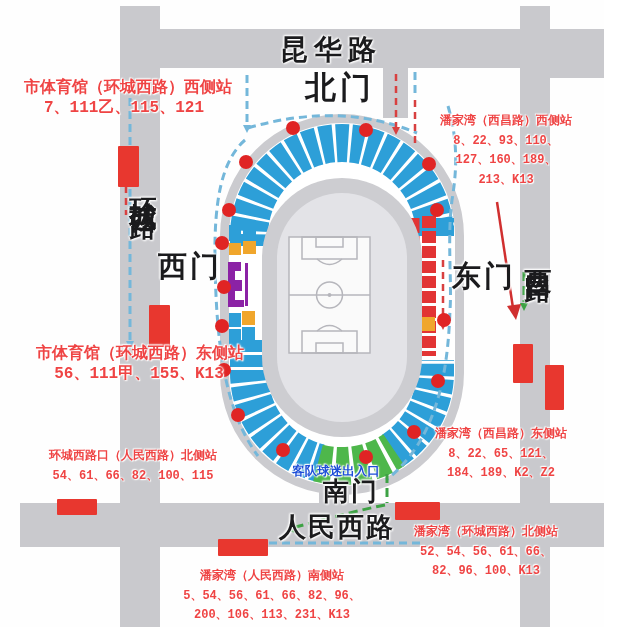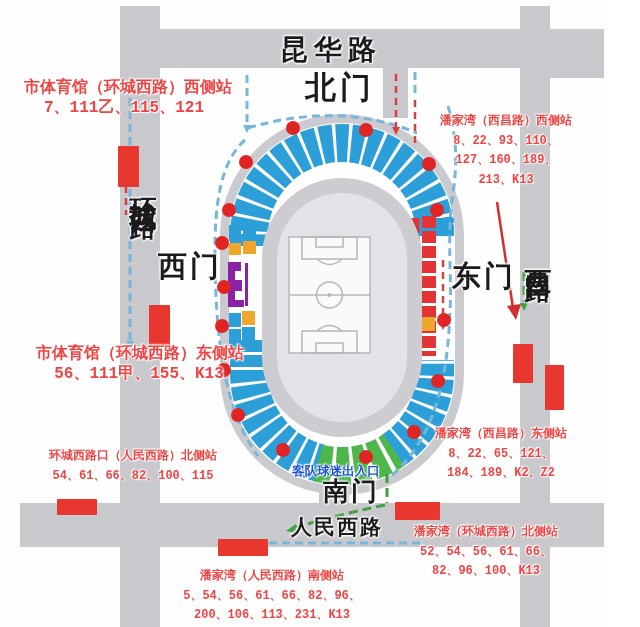--- a/index.html
+++ b/index.html
@@ -147,21 +147,21 @@
 
     <g>
       <line x1="497" y1="202" x2="513" y2="308" stroke-width="2.5" stroke="#d02f2f"></line>
       <polygon points="516,320 507,306 521,304" fill="#d02f2f"></polygon>
     </g>
   </svg>
 
   <div class="lbl" style="left:331px;top:50px;font-size:28px;letter-spacing:6px;">昆华路</div>
   <div class="lbl vertical" style="left:141px;top:176px;font-size:27px;letter-spacing:5px;">环城西路</div>
   <div class="lbl vertical" style="left:536px;top:248px;font-size:27px;letter-spacing:3px;">西昌路</div>
-  <div class="lbl" style="left:337px;top:527px;font-size:21px;letter-spacing:2px;">人民西路</div>
+  <div class="lbl" style="left:337px;top:527px;font-size:27px;letter-spacing:2px;">人民西路</div>
 
   <div class="lbl" style="left:190px;top:267px;font-size:29px;letter-spacing:3px;">西门</div>
   <div class="lbl" style="left:340px;top:88px;font-size:31px;letter-spacing:4px;">北门</div>
   <div class="lbl" style="left:484px;top:277px;font-size:29px;letter-spacing:3px;">东门</div>
   <div class="lbl" style="left:351px;top:491px;font-size:26px;letter-spacing:2px;">南门</div>
 
   <div class="entrance" style="left:336px;top:471px;">客队球迷出入口</div>
 
   <div class="station s16" style="left:24px;top:78px;width:200px;">
     <div>市体育馆（环城西路）西侧站</div>

